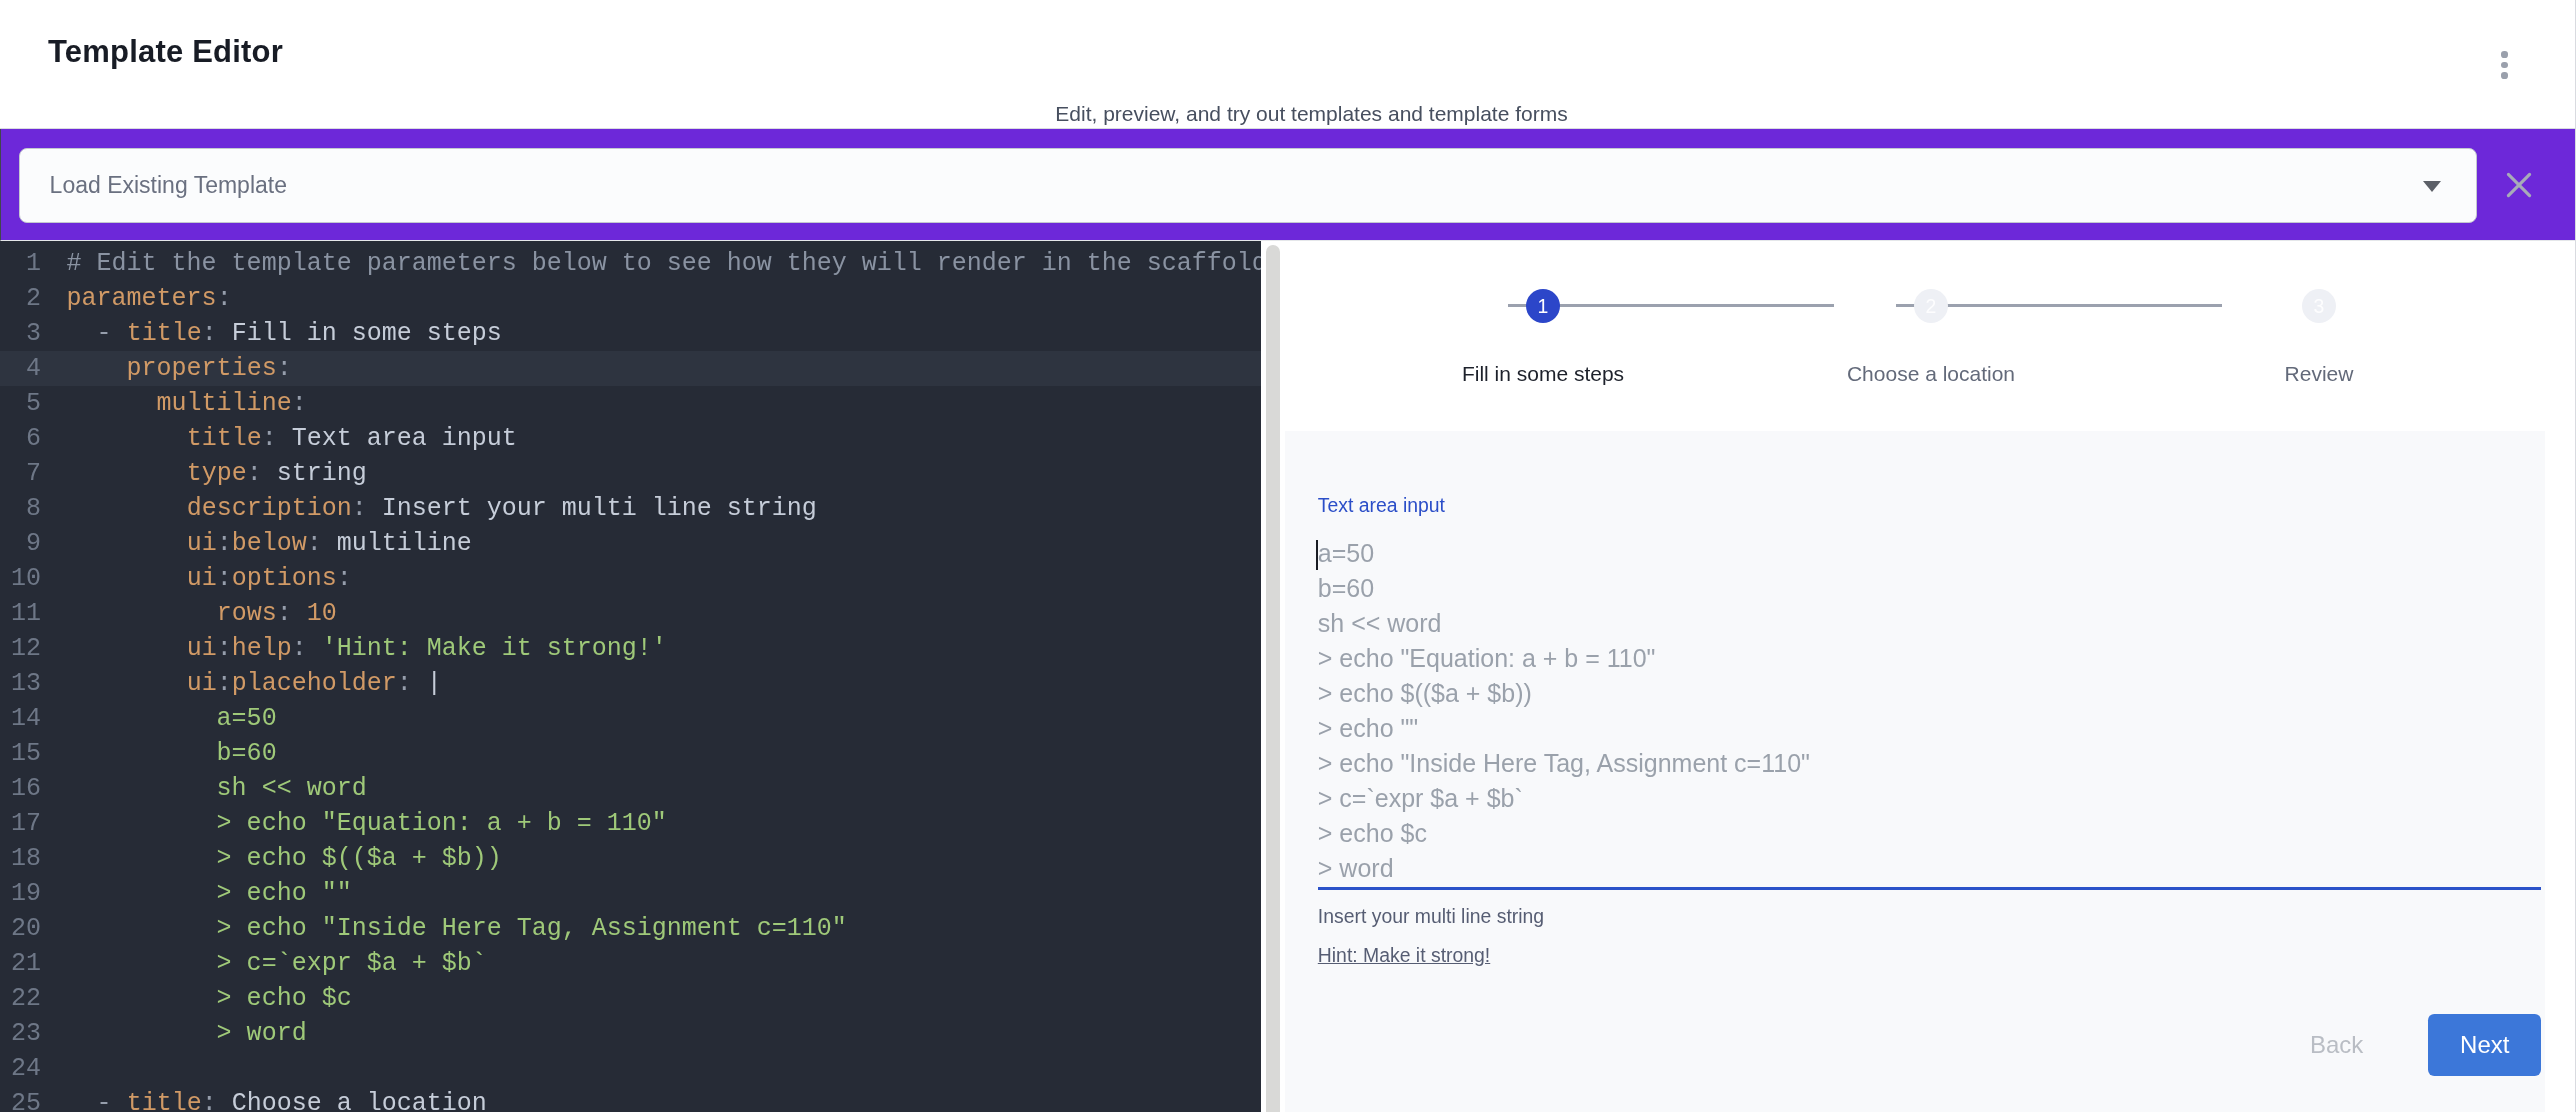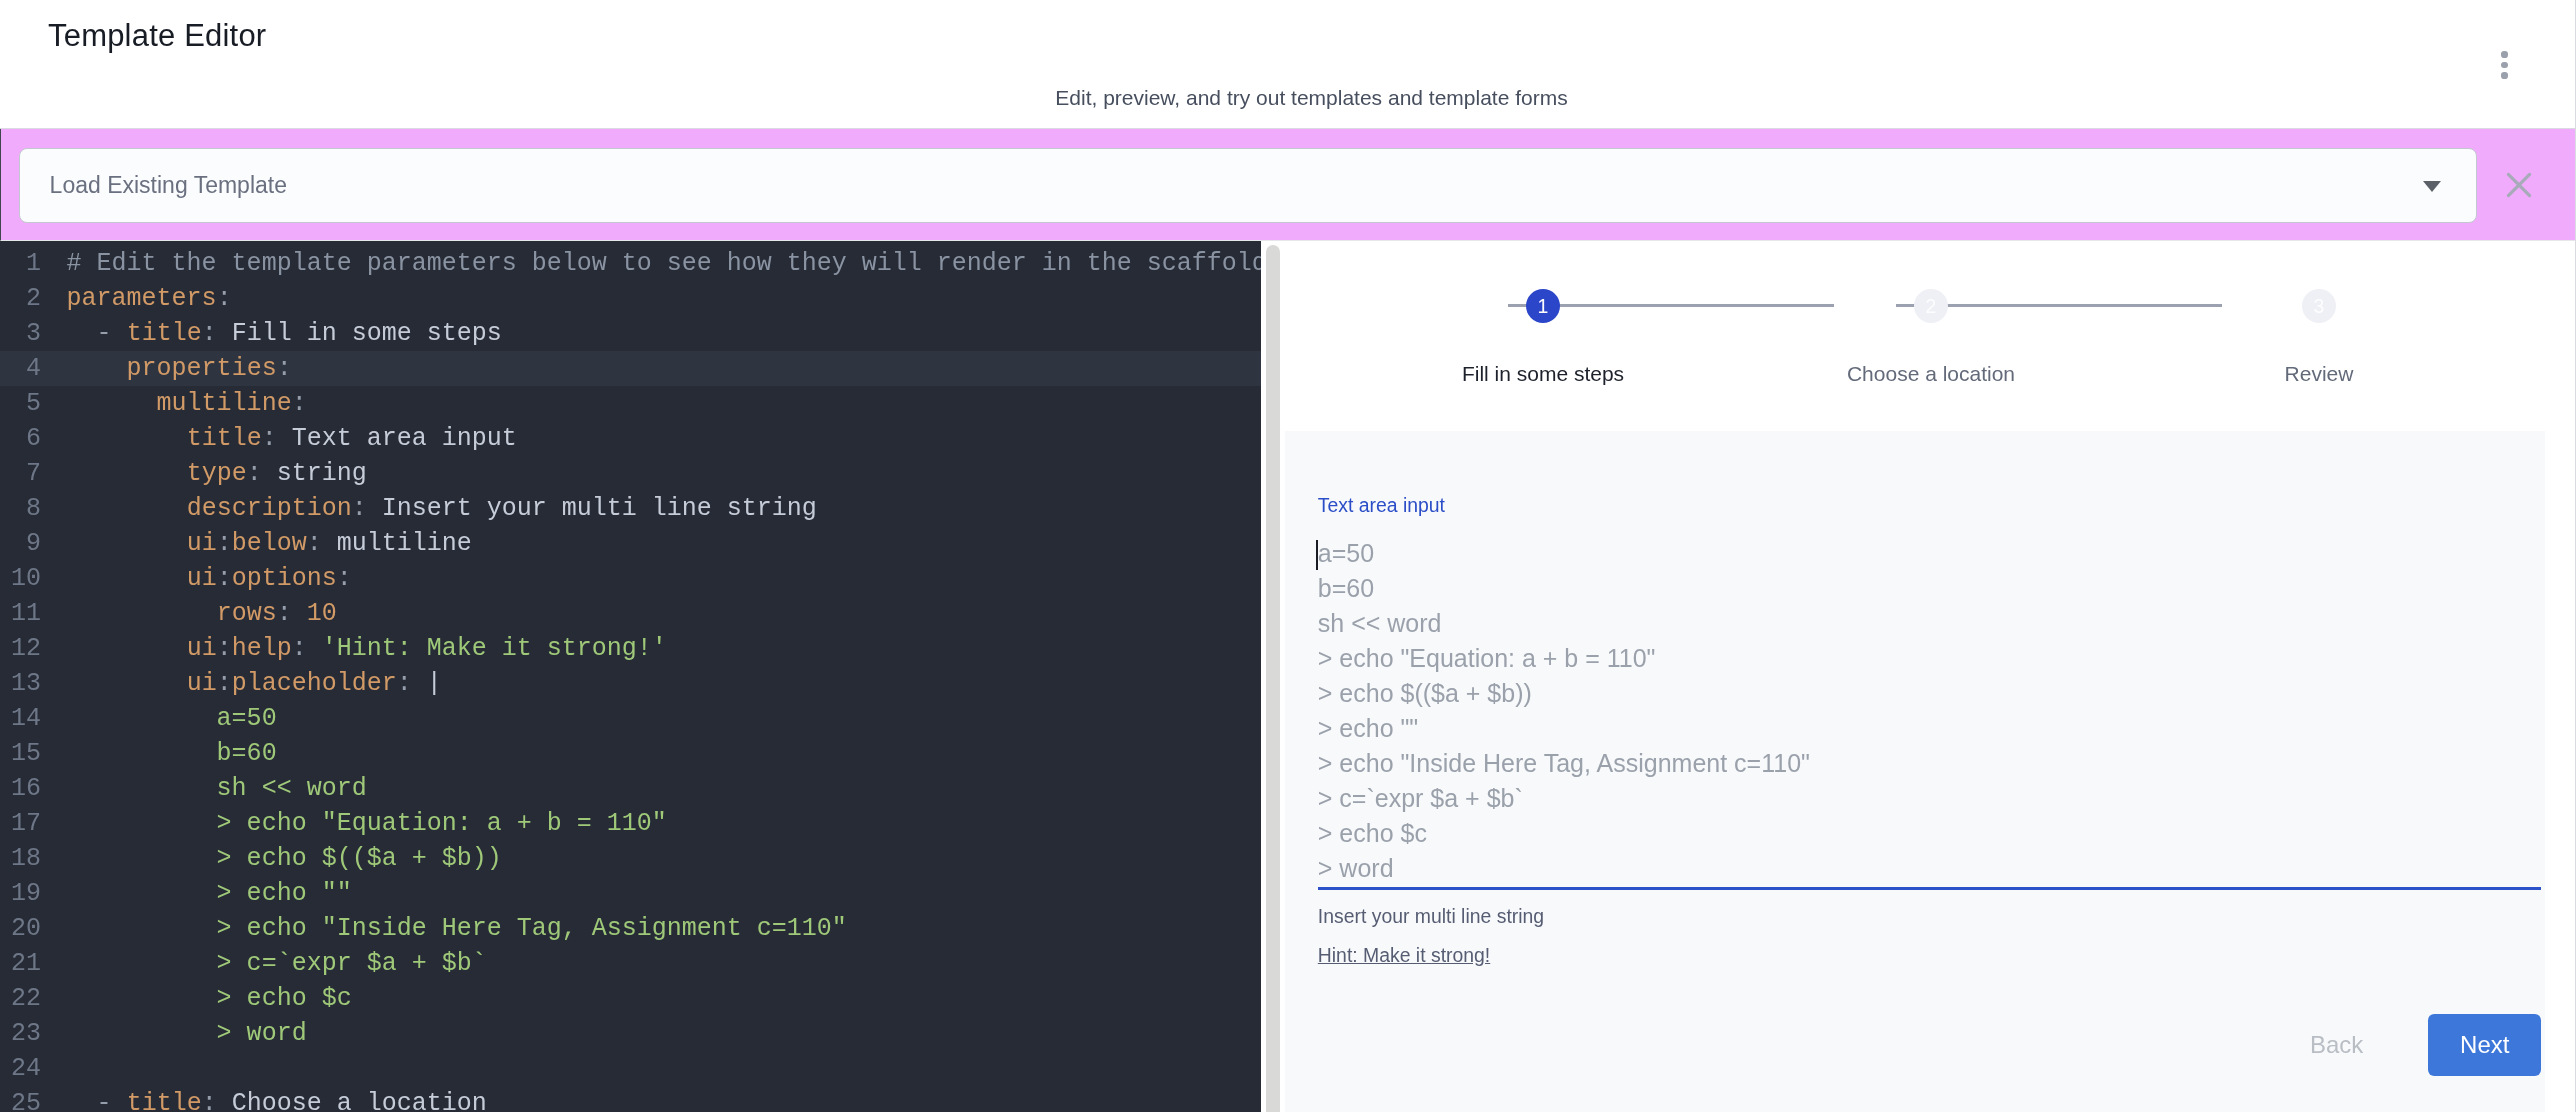--- a/index.html
+++ b/index.html
@@ -4,29 +4,29 @@
 <style>
   * { margin:0; padding:0; box-sizing:border-box; }
   html,body { width:2576px; height:1113px; background:#ffffff; overflow:hidden;
               font-family:"Liberation Sans", sans-serif; }
   .page { position:relative; width:2576px; height:1113px; background:#fff;
           border-right:1.8px solid #d9dbe0; }
 
   
   .header { position:relative; height:129px; background:#fff; border-bottom:0.9px solid #d9dbe0;
             padding:17.6px 0 0 48px; }
-  .page-title { font-size:31px; font-weight:400; color:#181c25; letter-spacing:0.2px; }
+  .page-title { font-size:31px; font-weight:700; color:#181c25; letter-spacing:0.2px;margin-top:16px; }
   .page-subtitle { margin-top:32px; font-size:21px; color:#474f5f;text-align:center; }
   .kebab { position:absolute; top:44px; right:53px; width:35px; height:42px;
            display:flex; flex-direction:column; align-items:center; justify-content:center;
            gap:4.4px; cursor:pointer; }
   .kebab i { width:6.2px; height:6.2px; border-radius:50%; background:#9aa0ac; }
 
   
-  .select-band { position:relative; height:112px; background:#f0abfc;
+  .select-band { position:relative; height:112px; background:#6d28d9;
                  border-bottom:0.9px solid #e5e7ea; border-left:1.8px solid #41464f;padding-left:12px; }
   .select-box { position:absolute; left:17.6px; top:18.5px; width:2458px; height:75px;
                 background:#fbfcfd; border:1.8px solid #c3c7cf; border-radius:8px;
                 display:flex; align-items:center; cursor:pointer; }
   .select-box .sel-text { margin-left:30px; font-size:23px; color:#6a7080; }
   .sel-caret { position:absolute; right:35px; top:32px; width:0; height:0;
                border-left:9.7px solid transparent; border-right:9.7px solid transparent;
                border-top:11.5px solid #5c6068; }
   .clear-btn { position:absolute; right:41px; top:41px; width:30px; height:30px; cursor:pointer; }
 

